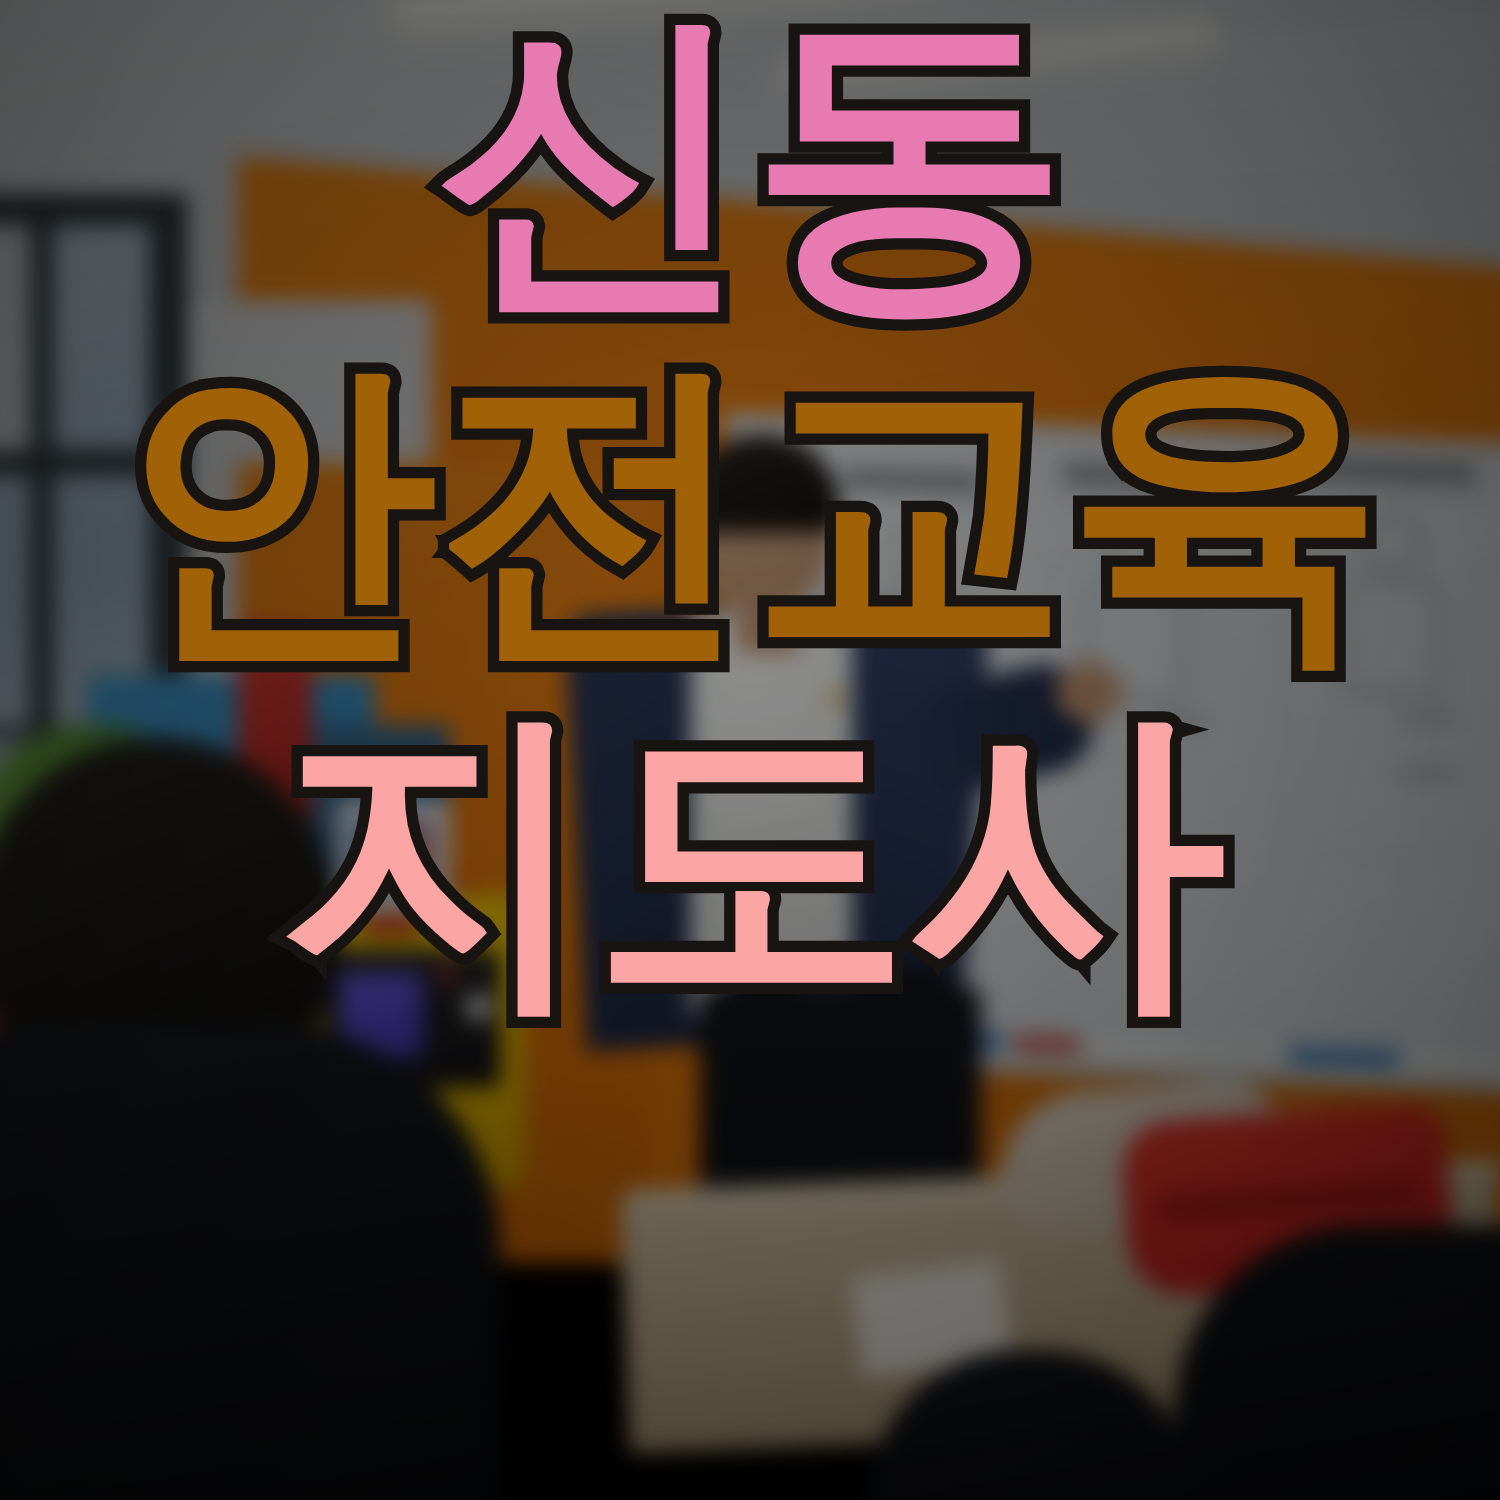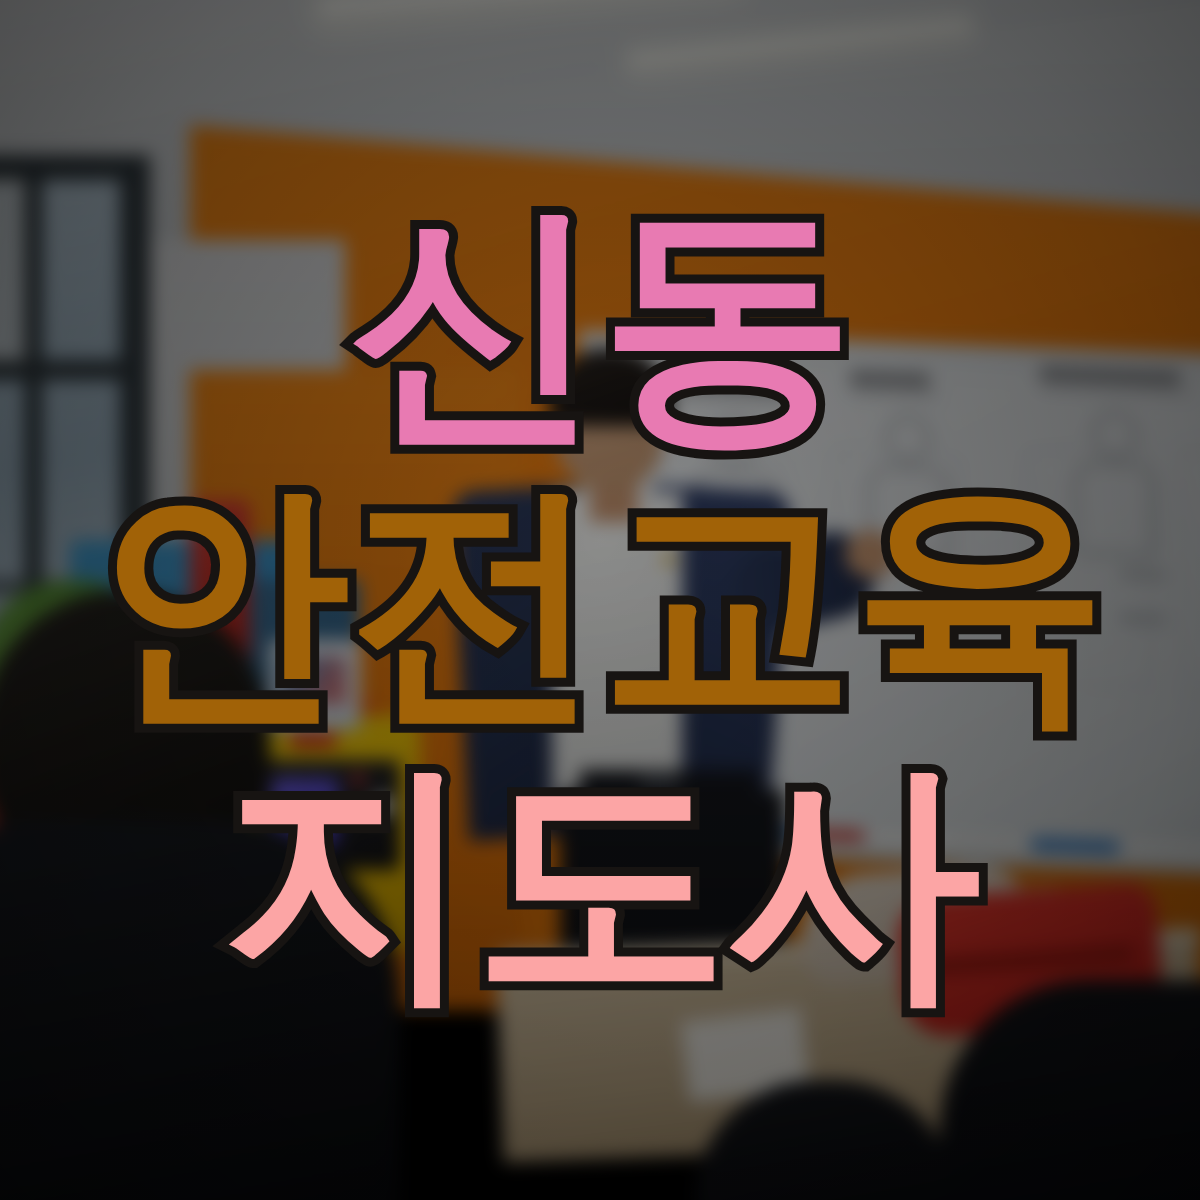--- a/index.html
+++ b/index.html
@@ -161,21 +161,21 @@
   .stu3{left:755px;top:1140px;width:260px;height:160px;border-radius:120px 120px 0 0;
     background:linear-gradient(170deg,#16181d,#07080b);}
 
   
   .scrim{position:absolute;inset:0;background:rgba(0,0,0,.38);}
   .scrim2{position:absolute;inset:0;
     background:radial-gradient(ellipse at 50% 45%,rgba(0,0,0,.05) 0%,rgba(0,0,0,.30) 70%,rgba(0,0,0,.45) 100%);}
 
   
   .overlay{position:absolute;inset:0;display:flex;flex-direction:column;
-    align-items:center;justify-content:center;gap:6px;}
+    align-items:center;justify-content:flex-start;gap:6px;}
   .tline{
     font-weight:900;
     letter-spacing:-0.01em;
     line-height:1.0;
     text-align:center;
     white-space:nowrap;
     -webkit-text-stroke:18px #171412;
     paint-order:stroke fill;
   }
   .line1{font-size:255px;color:#e87ab2;margin-bottom:18px;}

